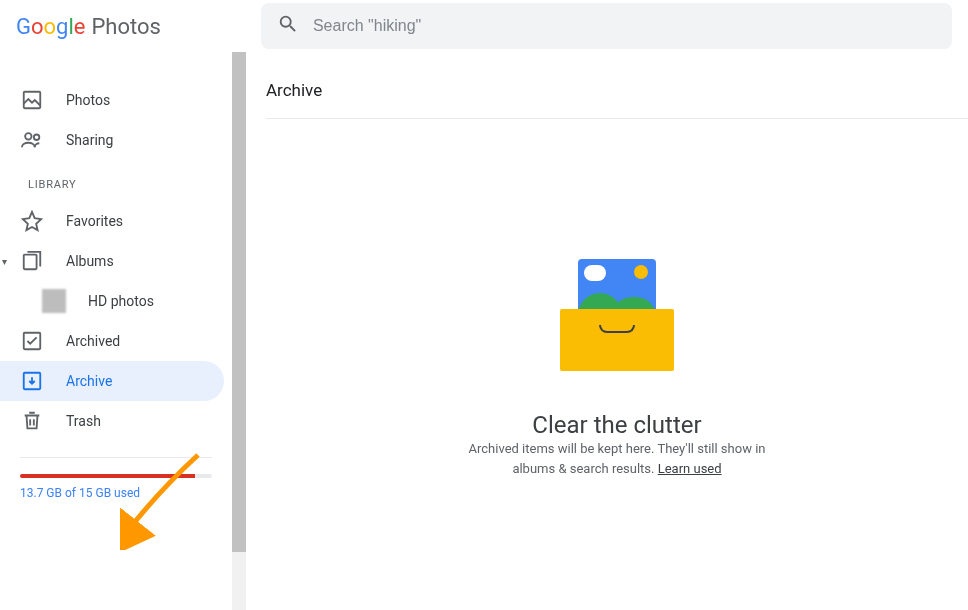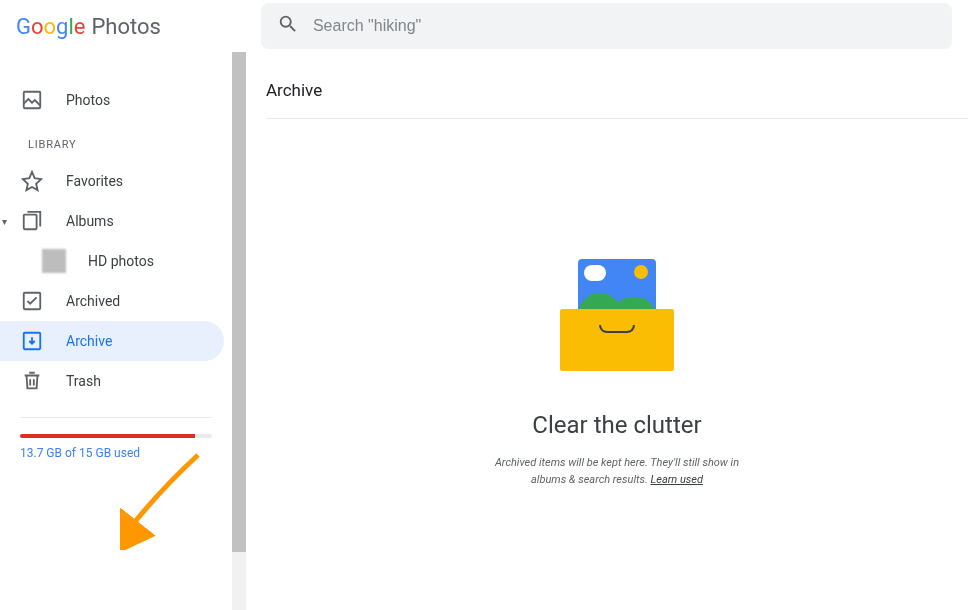--- a/index.html
+++ b/index.html
@@ -39,22 +39,22 @@
   .empty-state { text-align:center; padding-top:140px; }
   .empty-illustration { width:114px; height:112px; margin:0 auto 40px auto; position:relative; }
   .box-body { position:absolute; bottom:0; left:0; width:114px; height:62px; background:#fbbc04; border-radius:2px; }
   .box-slot { position:absolute; bottom:38px; left:50%; transform:translateX(-50%); width:36px; height:8px; border:2px solid #3c4043; border-top:none; border-radius:0 0 8px 8px; }
   .photo-peek { position:absolute; top:0; left:18px; width:78px; height:58px; background:#4285f4; border-radius:4px 4px 0 0; overflow:hidden; }
   .photo-peek::before { content:''; position:absolute; top:6px; left:6px; width:22px; height:16px; background:#fff; border-radius:10px; }
   .photo-peek::after { content:''; position:absolute; top:6px; right:8px; width:14px; height:14px; background:#fbbc04; border-radius:50%; }
   .hills { position:absolute; bottom:0; left:0; width:100%; height:24px; }
   .hill1 { position:absolute; bottom:0; left:0; width:44px; height:24px; background:#34a853; border-radius:30px 30px 0 0; }
   .hill2 { position:absolute; bottom:0; right:0; width:44px; height:20px; background:#34a853; border-radius:30px 30px 0 0; }
-  .empty-title { font-size:24px; color:#3c4043; font-weight:400; margin-bottom:16px; }
-  .empty-sub { font-size:11px; color:#5f6368; line-height:1.5;font-style:italic; }
+  .empty-title { font-size:24px; color:#3c4043; font-weight:400; }
+  .empty-sub { font-size:13px; color:#5f6368; line-height:1.5; }
   .empty-sub a { color:#3c4043; text-decoration:underline; cursor:pointer; }
   .arrow-annot { position:absolute; left:120px; top:450px; pointer-events:none; }
   .arrow-annot svg { width:90px; height:100px; }
 </style>
 </head>
 <body>
 
 <div class="header">
   <div class="logo">
     <span class="g1">G</span>
@@ -80,20 +80,31 @@
     <div class="sidebar">
 
       <div class="nav-item">
         <span class="icon">
             <svg viewBox="0 0 24 24">
               <rect x="3" y="3" width="18" height="18" rx="1"></rect>
               <path d="M3 16l5-5 4 4 3-3 6 6"></path>
             </svg>
           </span>
         <span class="label">Photos</span>
+      </div>
+      <div class="nav-item">
+        <span class="icon">
+            <svg viewBox="0 0 24 24">
+              <circle cx="8" cy="8" r="3.5"></circle>
+              <circle cx="17" cy="9" r="3"></circle>
+              <path d="M1 20c0-3 3-5 7-5s7 2 7 5"></path>
+              <path d="M15 20c0-2.5 2-4.5 5-4.5"></path>
+            </svg>
+          </span>
+        <span class="label">Sharing</span>
       </div>
 
       <div class="section-header">LIBRARY</div>
 
       <div class="nav-item">
         <span class="icon">
             <svg viewBox="0 0 24 24">
               <path d="M12 2l2.9 6.9L22 10l-5.5 5 1.6 7L12 18.5 5.9 22l1.6-7L2 10l7.1-1.1L12 2z"></path>
             </svg>
           </span>

